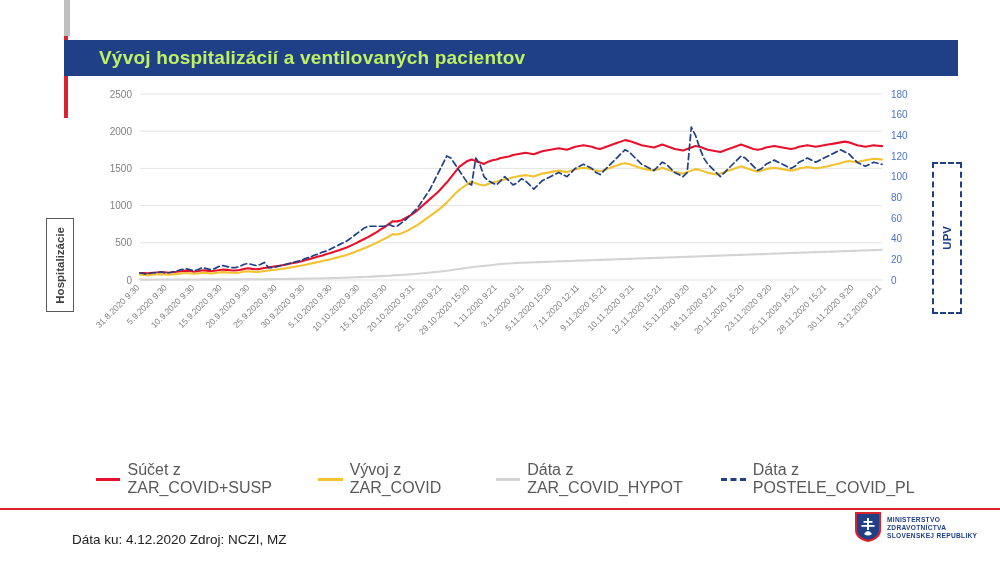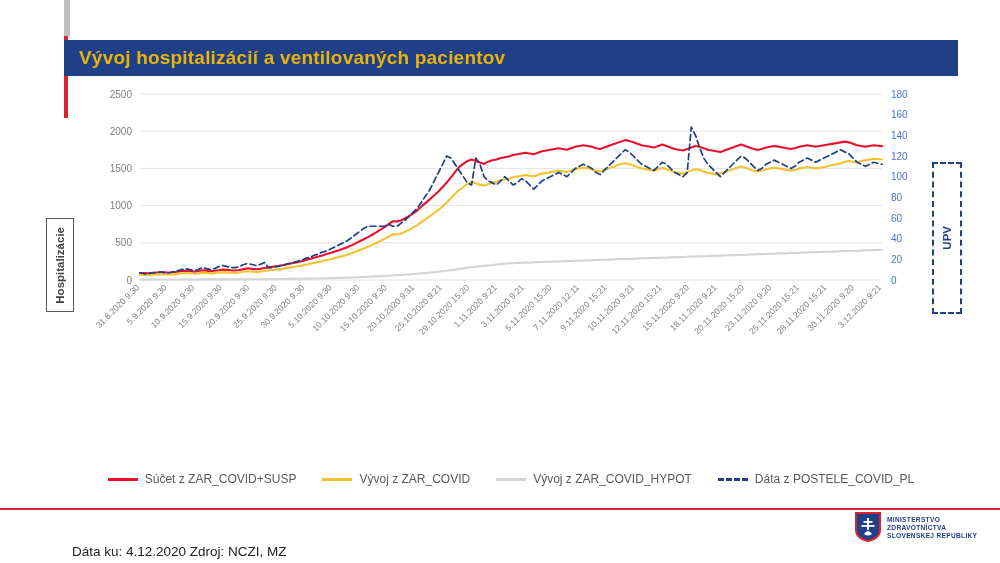--- a/index.html
+++ b/index.html
@@ -17,22 +17,23 @@
   .deco-red{
     position:absolute;left:64px;top:36px;width:4px;height:82px;background:#d9232e;
   }
   
   .title-bar{
     position:absolute;left:64px;top:40px;width:894px;height:36px;
     background:#1f3f87;
     display:flex;align-items:center;
   }
   .title-bar .title-text{
-    color:#eab308;font-size:19px;font-weight:bold;padding-left:15px;
+    color:#bef264;font-size:19px;font-weight:bold;padding-left:15px;
     letter-spacing:.2px;
+    margin-left:20px;
   }
   
   .axis-title-left{
     position:absolute;left:46px;top:218px;width:26px;height:92px;
     border:1.5px solid #595959;background:#ffffff;
     display:flex;align-items:center;justify-content:center;
   }
   .axis-title-left span{
     writing-mode:vertical-rl;transform:rotate(180deg);
     font-size:11.5px;font-weight:bold;color:#404040;
@@ -55,27 +56,27 @@
   .ytick{font-size:10px;fill:#808080;}
   .ytick-right{font-size:10px;fill:#4a74c9;}
   .xtick{font-size:8.6px;fill:#808080;}
   
   .legend{
     position:absolute;left:96px;top:468px;width:830px;height:22px;
     display:flex;align-items:center;justify-content:center;gap:26px;
   }
   .legend-item{display:flex;align-items:center;gap:7px;}
   .legend-swatch{width:30px;height:0;border-top-width:3px;border-top-style:solid;}
-  .legend-label{font-size:12px;color:#595959;}
+  .legend-label{font-size:16px;color:#595959;}
   
   .footer-rule{
     position:absolute;left:0;top:508px;width:1000px;height:2px;background:#d9232e;
   }
   .footer-text{
-    position:absolute;left:72px;top:532px;font-size:13.5px;color:#222222;margin-top:12px;
+    position:absolute;left:72px;top:532px;font-size:13.5px;color:#222222;
   }
   .gov-logo{
     position:absolute;left:855px;top:512px;display:flex;align-items:center;gap:6px;
   }
   .gov-shield{width:26px;height:30px;}
   .gov-lines{display:flex;flex-direction:column;gap:1px;}
   .gov-lines div{font-size:6.6px;font-weight:bold;color:#1f3f87;letter-spacing:.3px;}
 </style>
 </head>
 <body>
@@ -158,21 +159,21 @@
     <div class="legend-item">
       <div class="legend-swatch" style="border-top-color: rgb(232, 17, 45); border-top-style: solid;"></div>
       <span class="legend-label">Súčet z ZAR_COVID+SUSP</span>
     </div>
     <div class="legend-item">
       <div class="legend-swatch" style="border-top-color: rgb(242, 194, 48); border-top-style: solid;"></div>
       <span class="legend-label">Vývoj z ZAR_COVID</span>
     </div>
     <div class="legend-item">
       <div class="legend-swatch" style="border-top-color: rgb(212, 212, 212); border-top-style: solid;"></div>
-      <span class="legend-label">Vývoj z ZAR_COVID_HYPOT</span>
+      <span class="legend-label">Dáta z ZAR_COVID_HYPOT</span>
     </div>
     <div class="legend-item">
       <div class="legend-swatch" style="border-top-color: rgb(31, 63, 135); border-top-style: dashed;"></div>
       <span class="legend-label">Dáta z POSTELE_COVID_PL</span>
     </div>
   </div>
 
 <div class="footer-rule"></div>
 <div class="footer-text">Dáta ku: 4.12.2020 Zdroj: NCZI, MZ</div>
 <div class="gov-logo">

